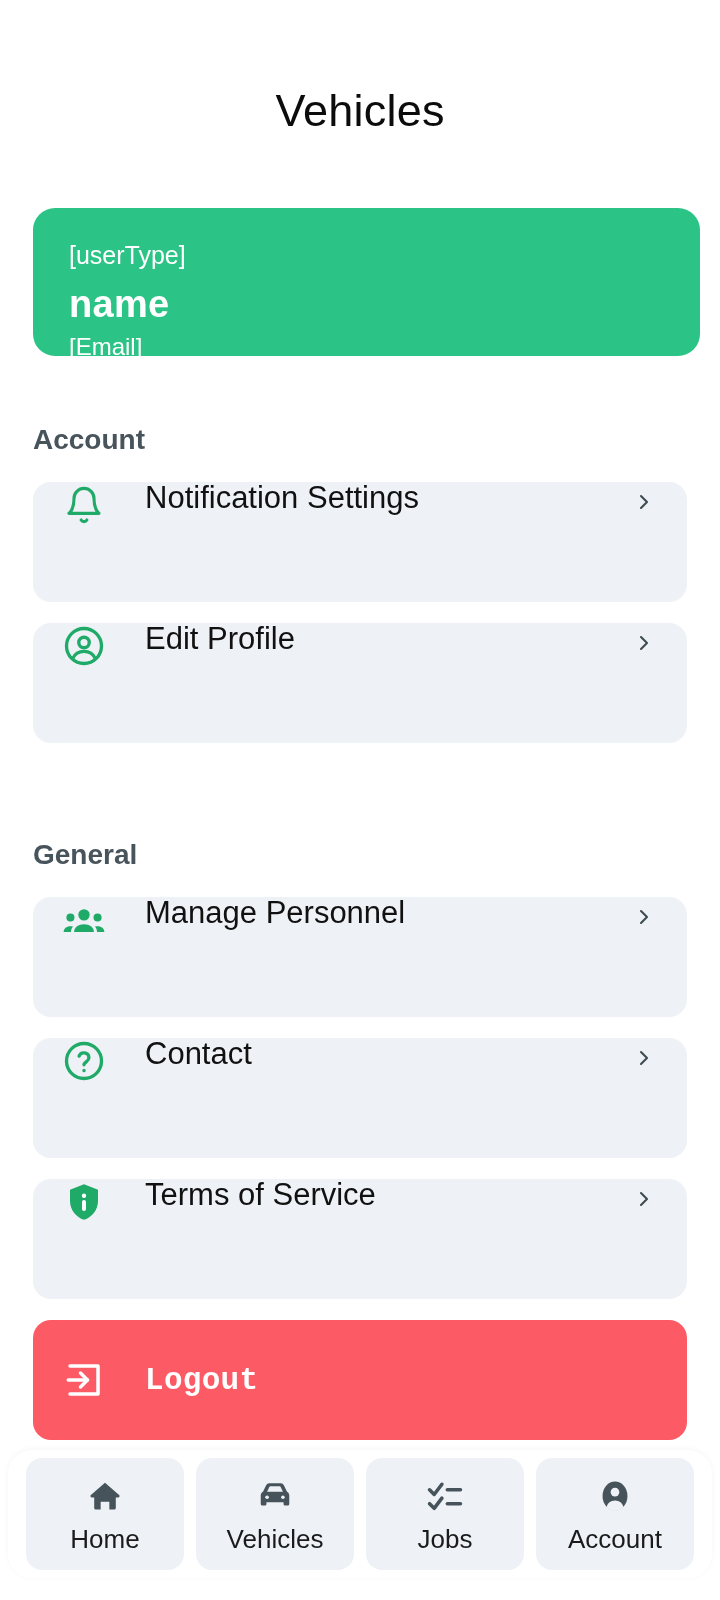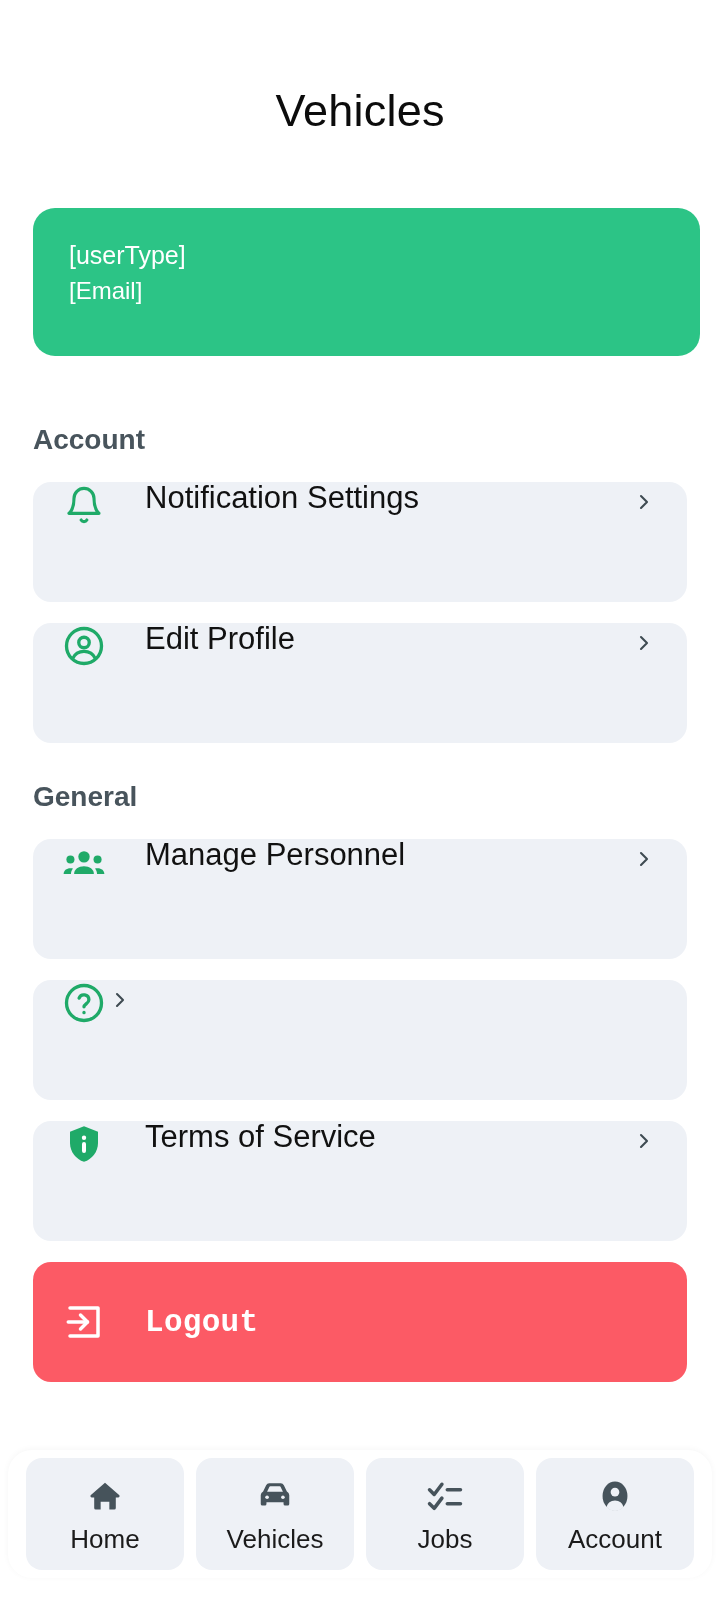--- a/index.html
+++ b/index.html
@@ -70,21 +70,21 @@
 
   
   .section-header {
     font-size: 28px;
     font-weight: 700;
     color: #48545c;
     margin: 0 0 0 33px;
     line-height: 1;
   }
   .section-account { margin-top: 70px; }
-  .section-general { margin-top: 40px; }
+  .section-general { margin-top: 98px; }
 
   
   .list {
     display: flex;
     flex-direction: column;
     gap: 21px;
     margin: 28px 33px 0 33px;
   }
   .row {
     height: 120px;
@@ -185,20 +185,21 @@
 </style>
 </head>
 <body>
 
 <div class="screen">
 
   <div class="page-title">Vehicles</div>
 
   <div class="profile-card">
     <div class="profile-usertype">[userType]</div>
+    <div class="profile-name">name</div>
     <div class="profile-email">[Email]</div>
   </div>
 
   <div class="section-header section-account">Account</div>
 
   <div class="list">
 
     <div class="row">
       <span class="row-icon">
         <svg width="40" height="40" viewBox="0 0 24 24" fill="none" stroke="#1faa68" stroke-width="1.9" stroke-linecap="round" stroke-linejoin="round">
@@ -256,20 +257,21 @@
     </div>
 
     <div class="row">
       <span class="row-icon">
         <svg width="42" height="42" viewBox="0 0 24 24" fill="none" stroke="#1faa68" stroke-width="1.9" stroke-linecap="round" stroke-linejoin="round">
           <circle cx="12" cy="12" r="10"></circle>
           <path d="M9.2 9.2a2.9 2.9 0 0 1 5.6 1c0 2-2.8 2.5-2.8 4"></path>
           <line x1="12" y1="17.4" x2="12" y2="17.5"></line>
         </svg>
       </span>
+      <span class="row-label">Contact</span>
       <span class="row-chevron">
         <svg width="24" height="38" viewBox="0 0 24 24" fill="none" stroke="#3f4b52" stroke-width="2.1" stroke-linecap="round" stroke-linejoin="round">
           <polyline points="9 18 15 12 9 6"></polyline>
         </svg>
       </span>
     </div>
 
     <div class="row">
       <span class="row-icon">
         <svg width="42" height="42" viewBox="0 0 24 24">

